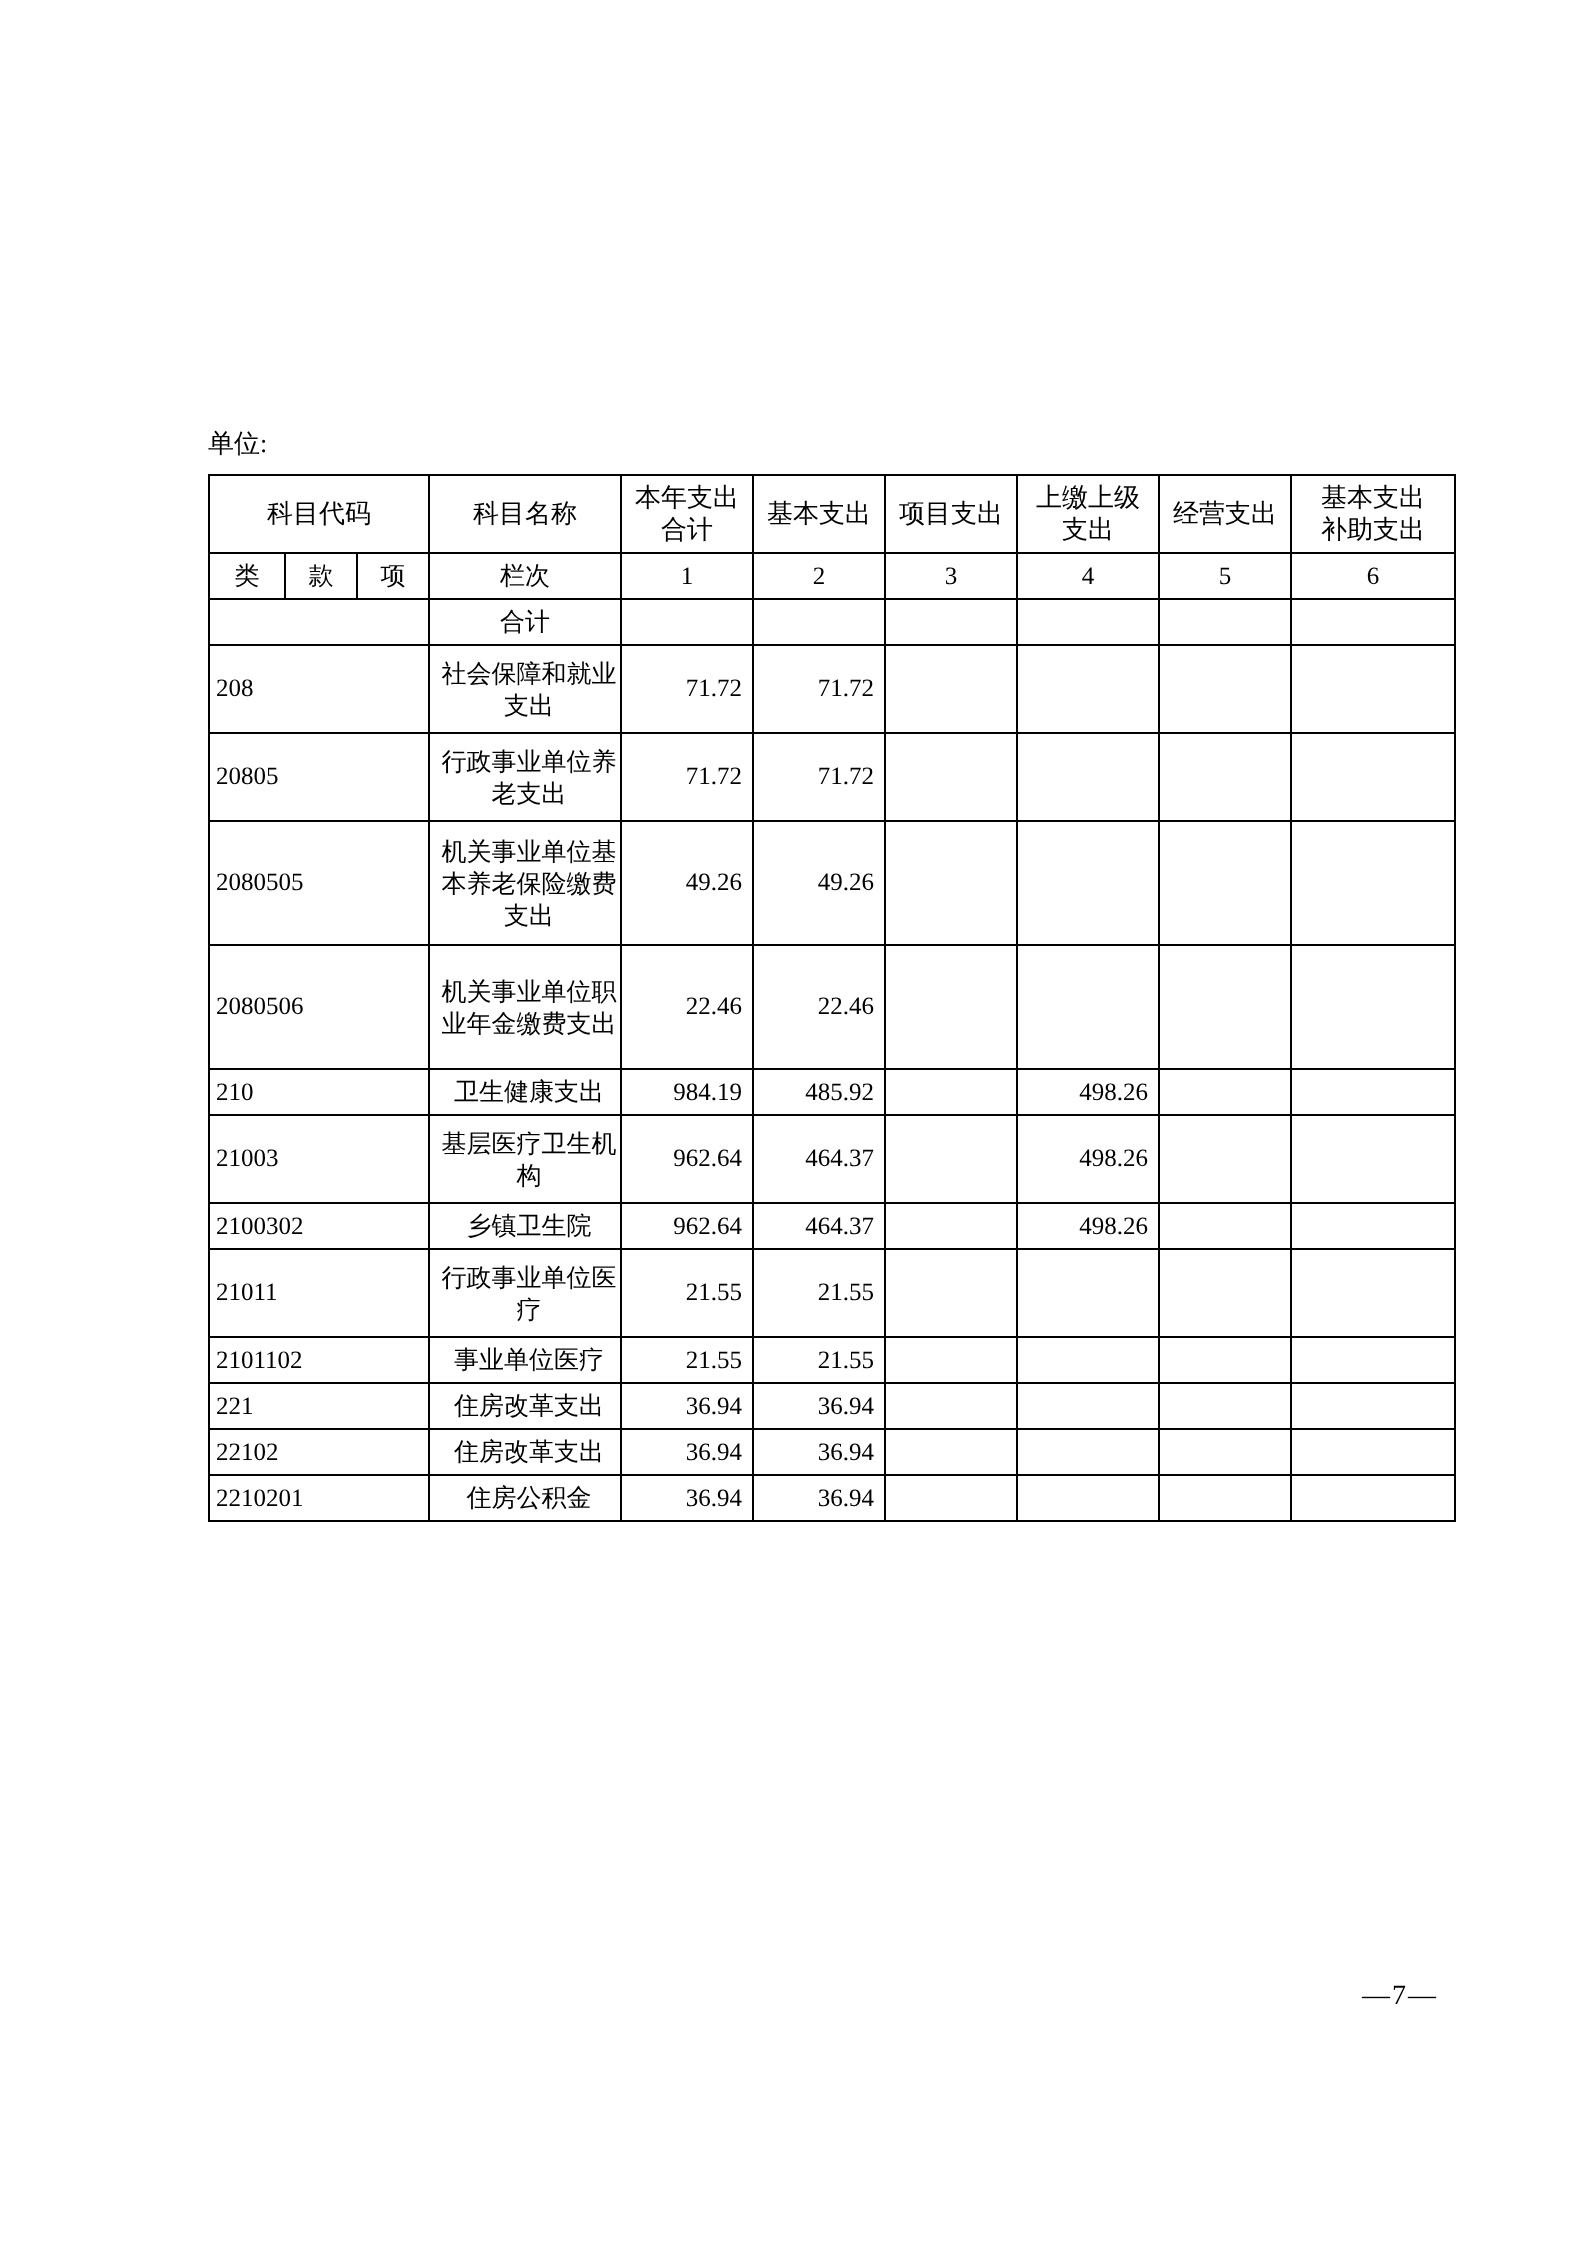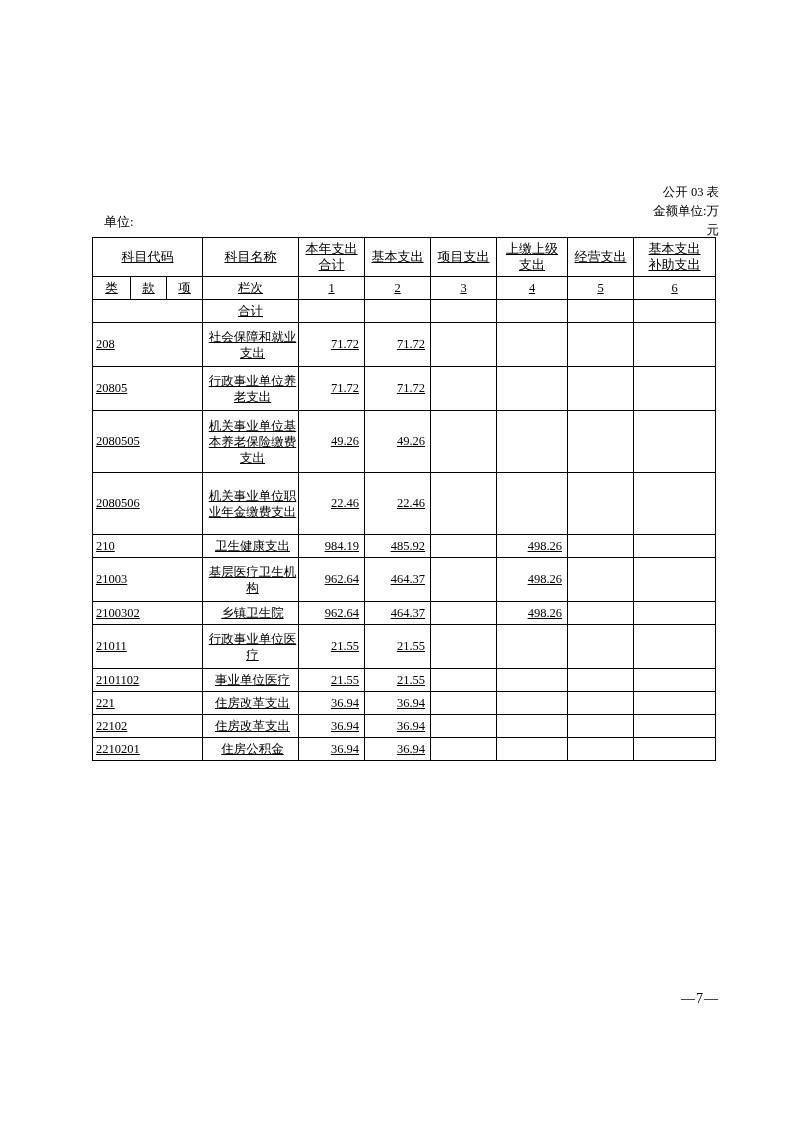--- a/index.html
+++ b/index.html
@@ -42,27 +42,26 @@
     line-height: 19px;
   }
   .meta-left {
     position: absolute;
     left: 104px;
     top: 213px;
     font-size: 13px;
   }
   table.main {
     position: absolute;
-    left: 92px;
+    left: 104px;
     top: 237px;
     border-collapse: collapse;
     table-layout: fixed;
     width: 613px;
     font-size: 12.5px;
-    text-decoration: underline;
   }
   table.main td, table.main th {
     border: 1px solid #000000;
     padding: 0;
     vertical-align: middle;
     font-weight: normal;
   }
 
   .hdr-cell {
     text-align: center;
@@ -103,25 +102,20 @@
     font-size: 14px;
     letter-spacing: 1px;
   }
 </style>
 </head>
 <body>
 
 <div class="page">
 
 
-  <div class="meta-right">
-    <div>公开 03 表</div>
-    <div>金额单位:万</div>
-    <div>元</div>
-  </div>
 
   <div class="meta-left">单位:</div>
 
   <table class="main">
     <colgroup>
       <col style="width:38px">
       <col style="width:36px">
       <col style="width:36px">
       <col style="width:96px">
       <col style="width:66px">

